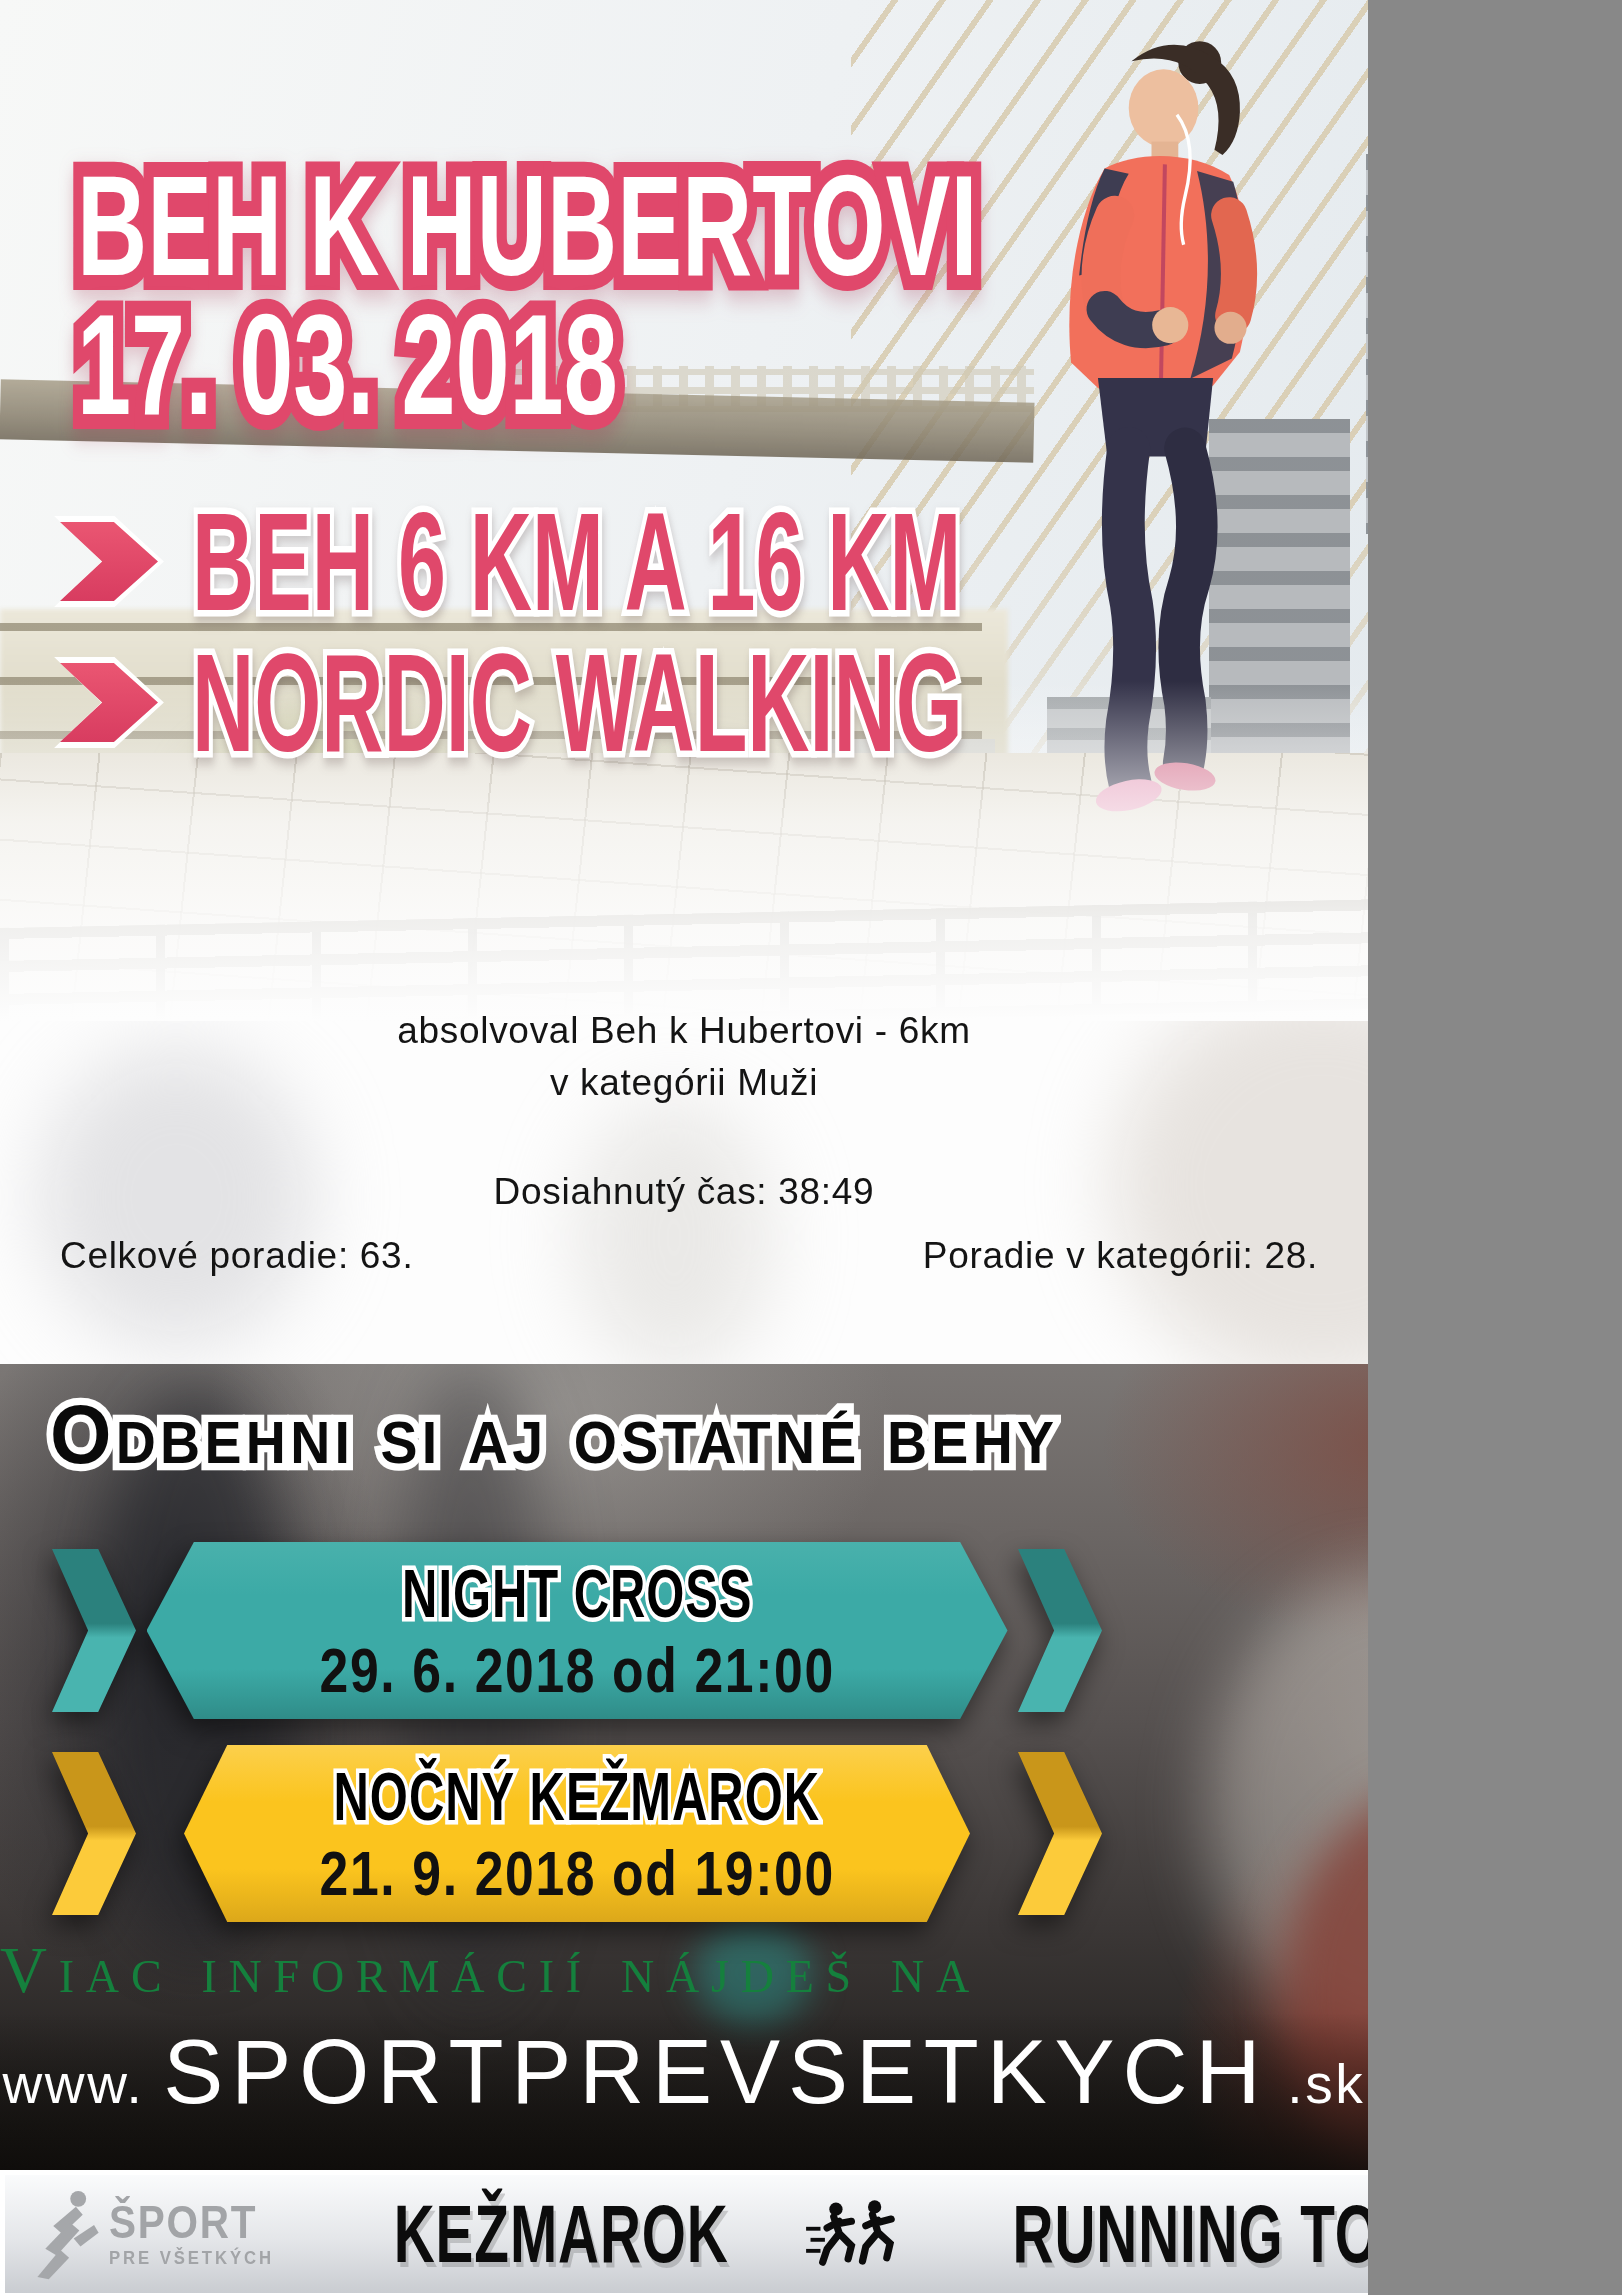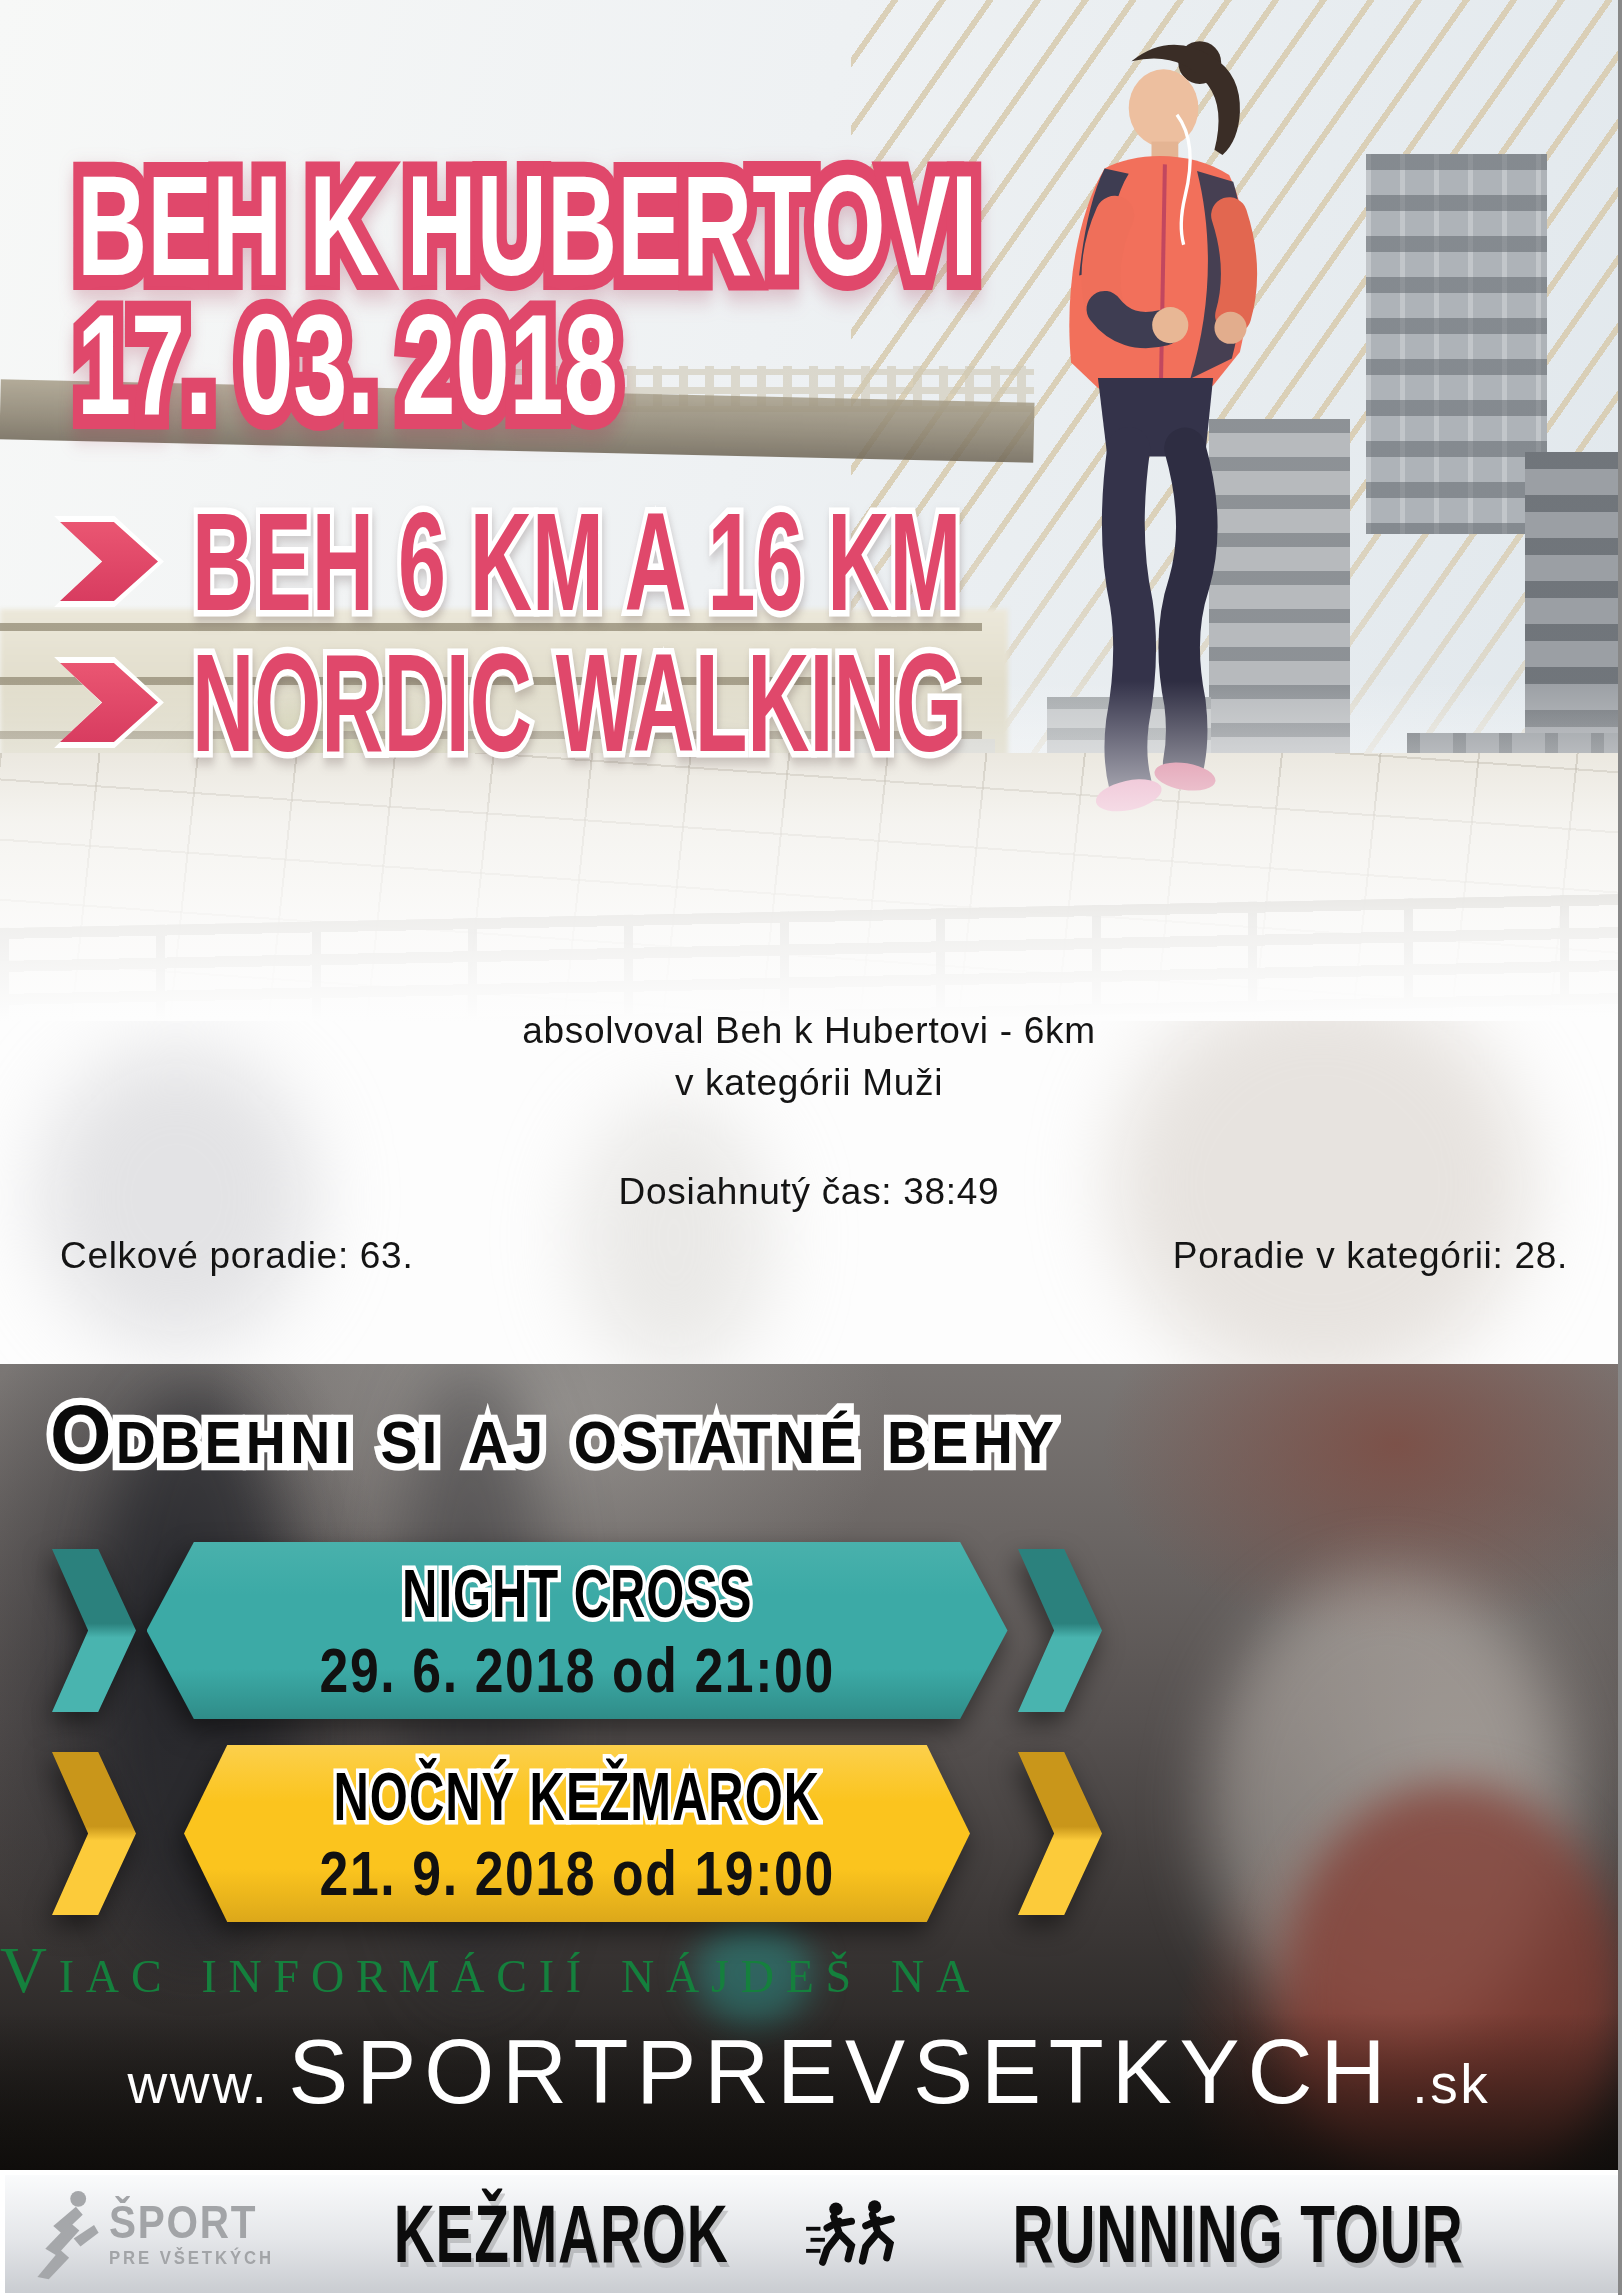--- a/index.html
+++ b/index.html
@@ -1,16 +1,16 @@
 <!DOCTYPE html>
 <html style="font-size:10.5px"><head>
 <meta charset="utf-8">
 <style>
   html,body{margin:0;padding:0;background:#888;}
-  .page{position:relative;width:1618px;height:2295px;overflow:hidden;background:#fff;
+  .page{position:relative;width:1368px;height:2295px;overflow:hidden;background:#fff;
         font-family:"Liberation Sans", sans-serif;}
 
   
   .hero{position:absolute;left:0;top:0;width:1623px;height:1021px;overflow:hidden;
         background:linear-gradient(105deg,#f7f8f7 0%,#eef1f3 45%,#e0e7ec 100%);}
   .cables{position:absolute;right:0;top:0;width:772px;height:916px;opacity:.9;
         background:repeating-linear-gradient(125deg,transparent 0 33px,#d9cdb2 33px 39px);
         -webkit-mask-image:linear-gradient(180deg,#000 55%,transparent 100%);
         mask-image:linear-gradient(180deg,#000 55%,transparent 100%);}
   .beam{position:absolute;left:0;top:391px;width:1034px;height:60px;transform:rotate(1.3deg);

